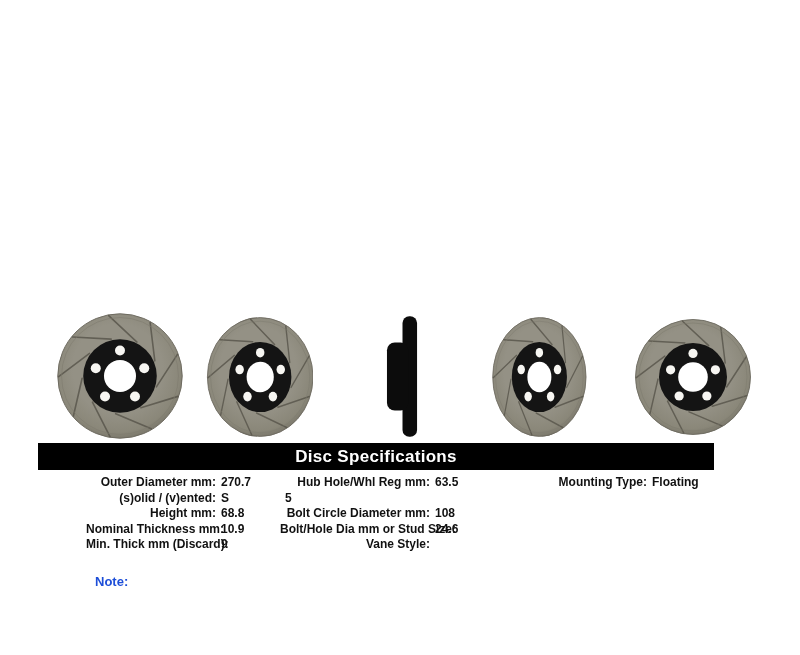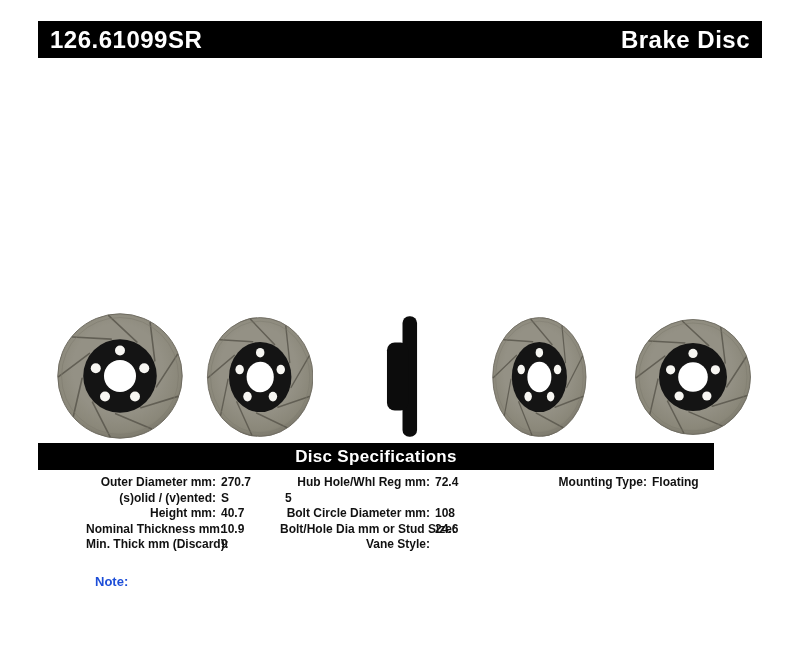--- a/index.html
+++ b/index.html
@@ -52,24 +52,20 @@
   .note-label {
     position: absolute; left: 95px; top: 574px;
     color: #1d4ed8; font-size: 13px; font-weight: bold;
   }
 </style>
 </head>
 <body>
 
 <div class="page">
 
-  <div class="topbar">
-    <span class="part-number">126.61099SR</span>
-    <span class="product-type">Brake Disc</span>
-  </div>
 
   <div class="disc-row">
 
     <svg width="0" height="0" style="position:absolute">
       <defs>
         <radialGradient id="rotorGrad" cx="48%" cy="44%" r="58%">
           <stop offset="62%" stop-color="#949185"></stop>
           <stop offset="88%" stop-color="#8a8779"></stop>
           <stop offset="100%" stop-color="#767367"></stop>
         </radialGradient>
@@ -140,36 +136,36 @@
     <div class="spec-row">
       <span class="spec-label">Outer Diameter mm:</span>
       <span class="spec-value">270.7</span>
     </div>
     <div class="spec-row">
       <span class="spec-label">(s)olid / (v)ented:</span>
       <span class="spec-value">S</span>
     </div>
     <div class="spec-row">
       <span class="spec-label">Height mm:</span>
-      <span class="spec-value">40.7</span>
+      <span class="spec-value">68.8</span>
     </div>
     <div class="spec-row">
       <span class="spec-label">Nominal Thickness mm:</span>
       <span class="spec-value">10.9</span>
     </div>
     <div class="spec-row">
       <span class="spec-label">Min. Thick mm (Discard):</span>
       <span class="spec-value">9</span>
     </div>
   </div>
 
   <div class="spec-col col-2">
     <div class="spec-row">
       <span class="spec-label">Hub Hole/Whl Reg mm:</span>
-      <span class="spec-value">72.4</span>
+      <span class="spec-value">63.5</span>
     </div>
     <div class="spec-row">
       <span class="spec-value">5</span>
     </div>
     <div class="spec-row">
       <span class="spec-label">Bolt Circle Diameter mm:</span>
       <span class="spec-value">108</span>
     </div>
     <div class="spec-row">
       <span class="spec-label">Bolt/Hole Dia mm or Stud Size:</span>

